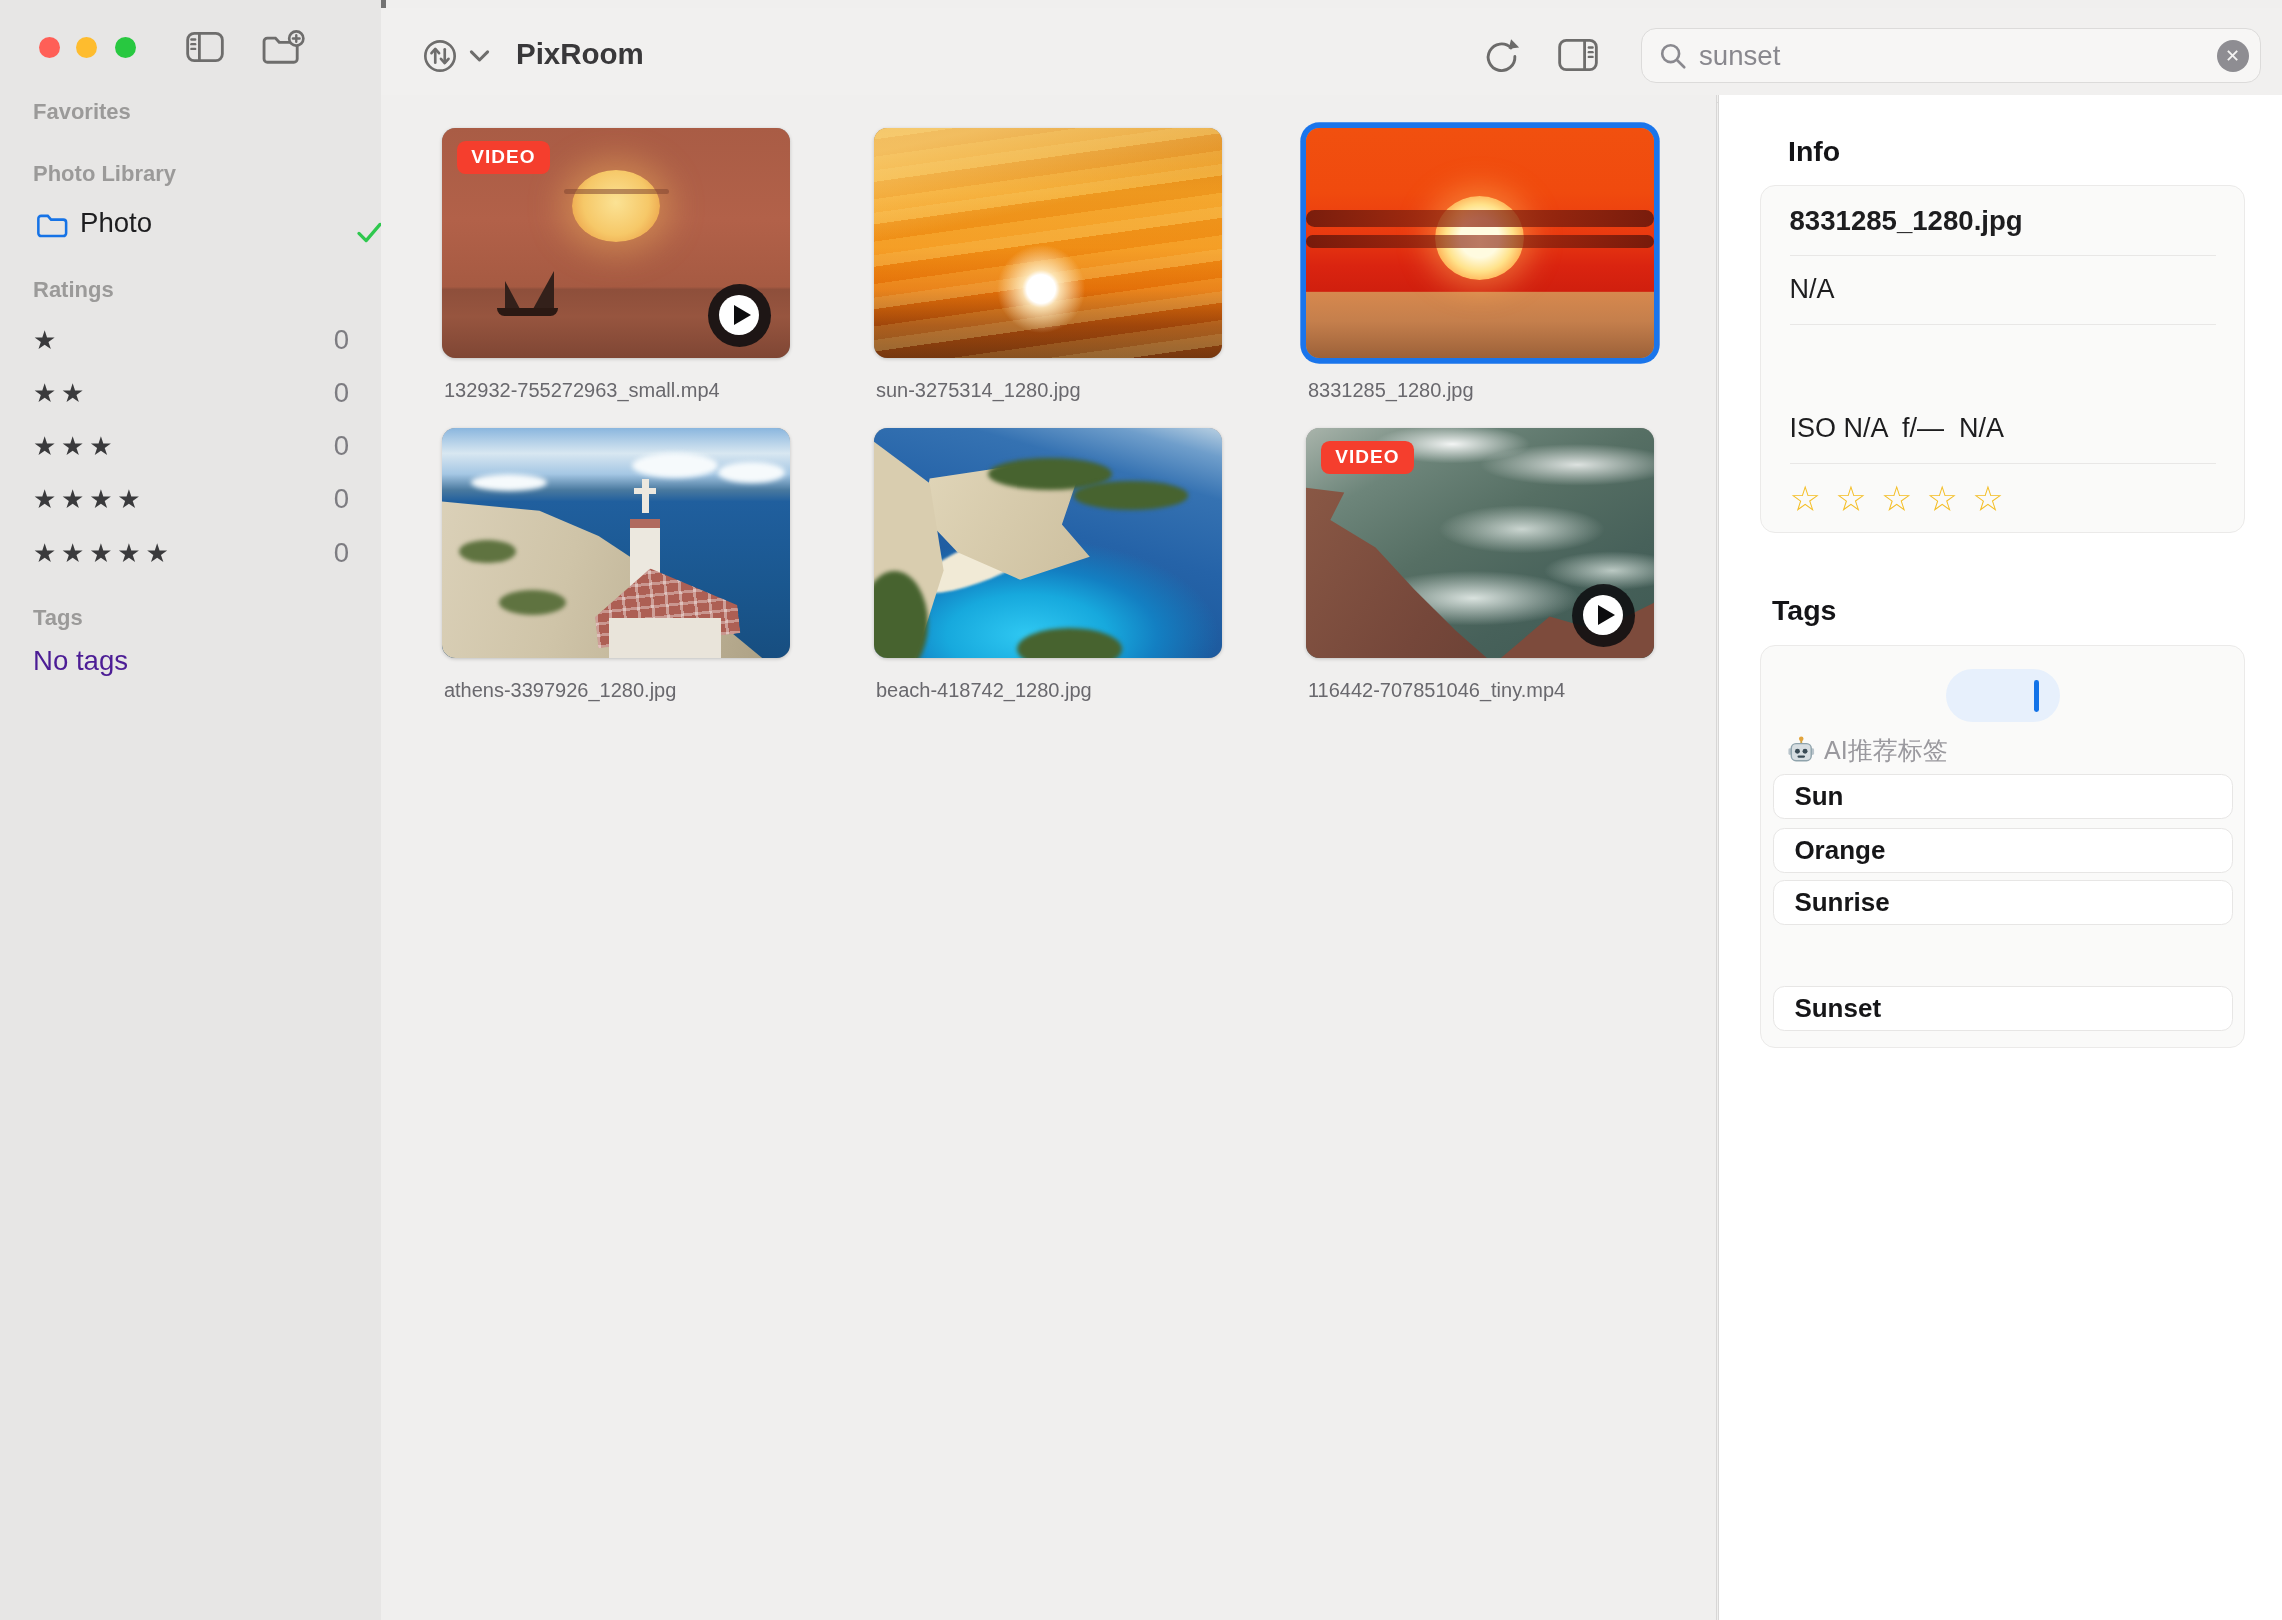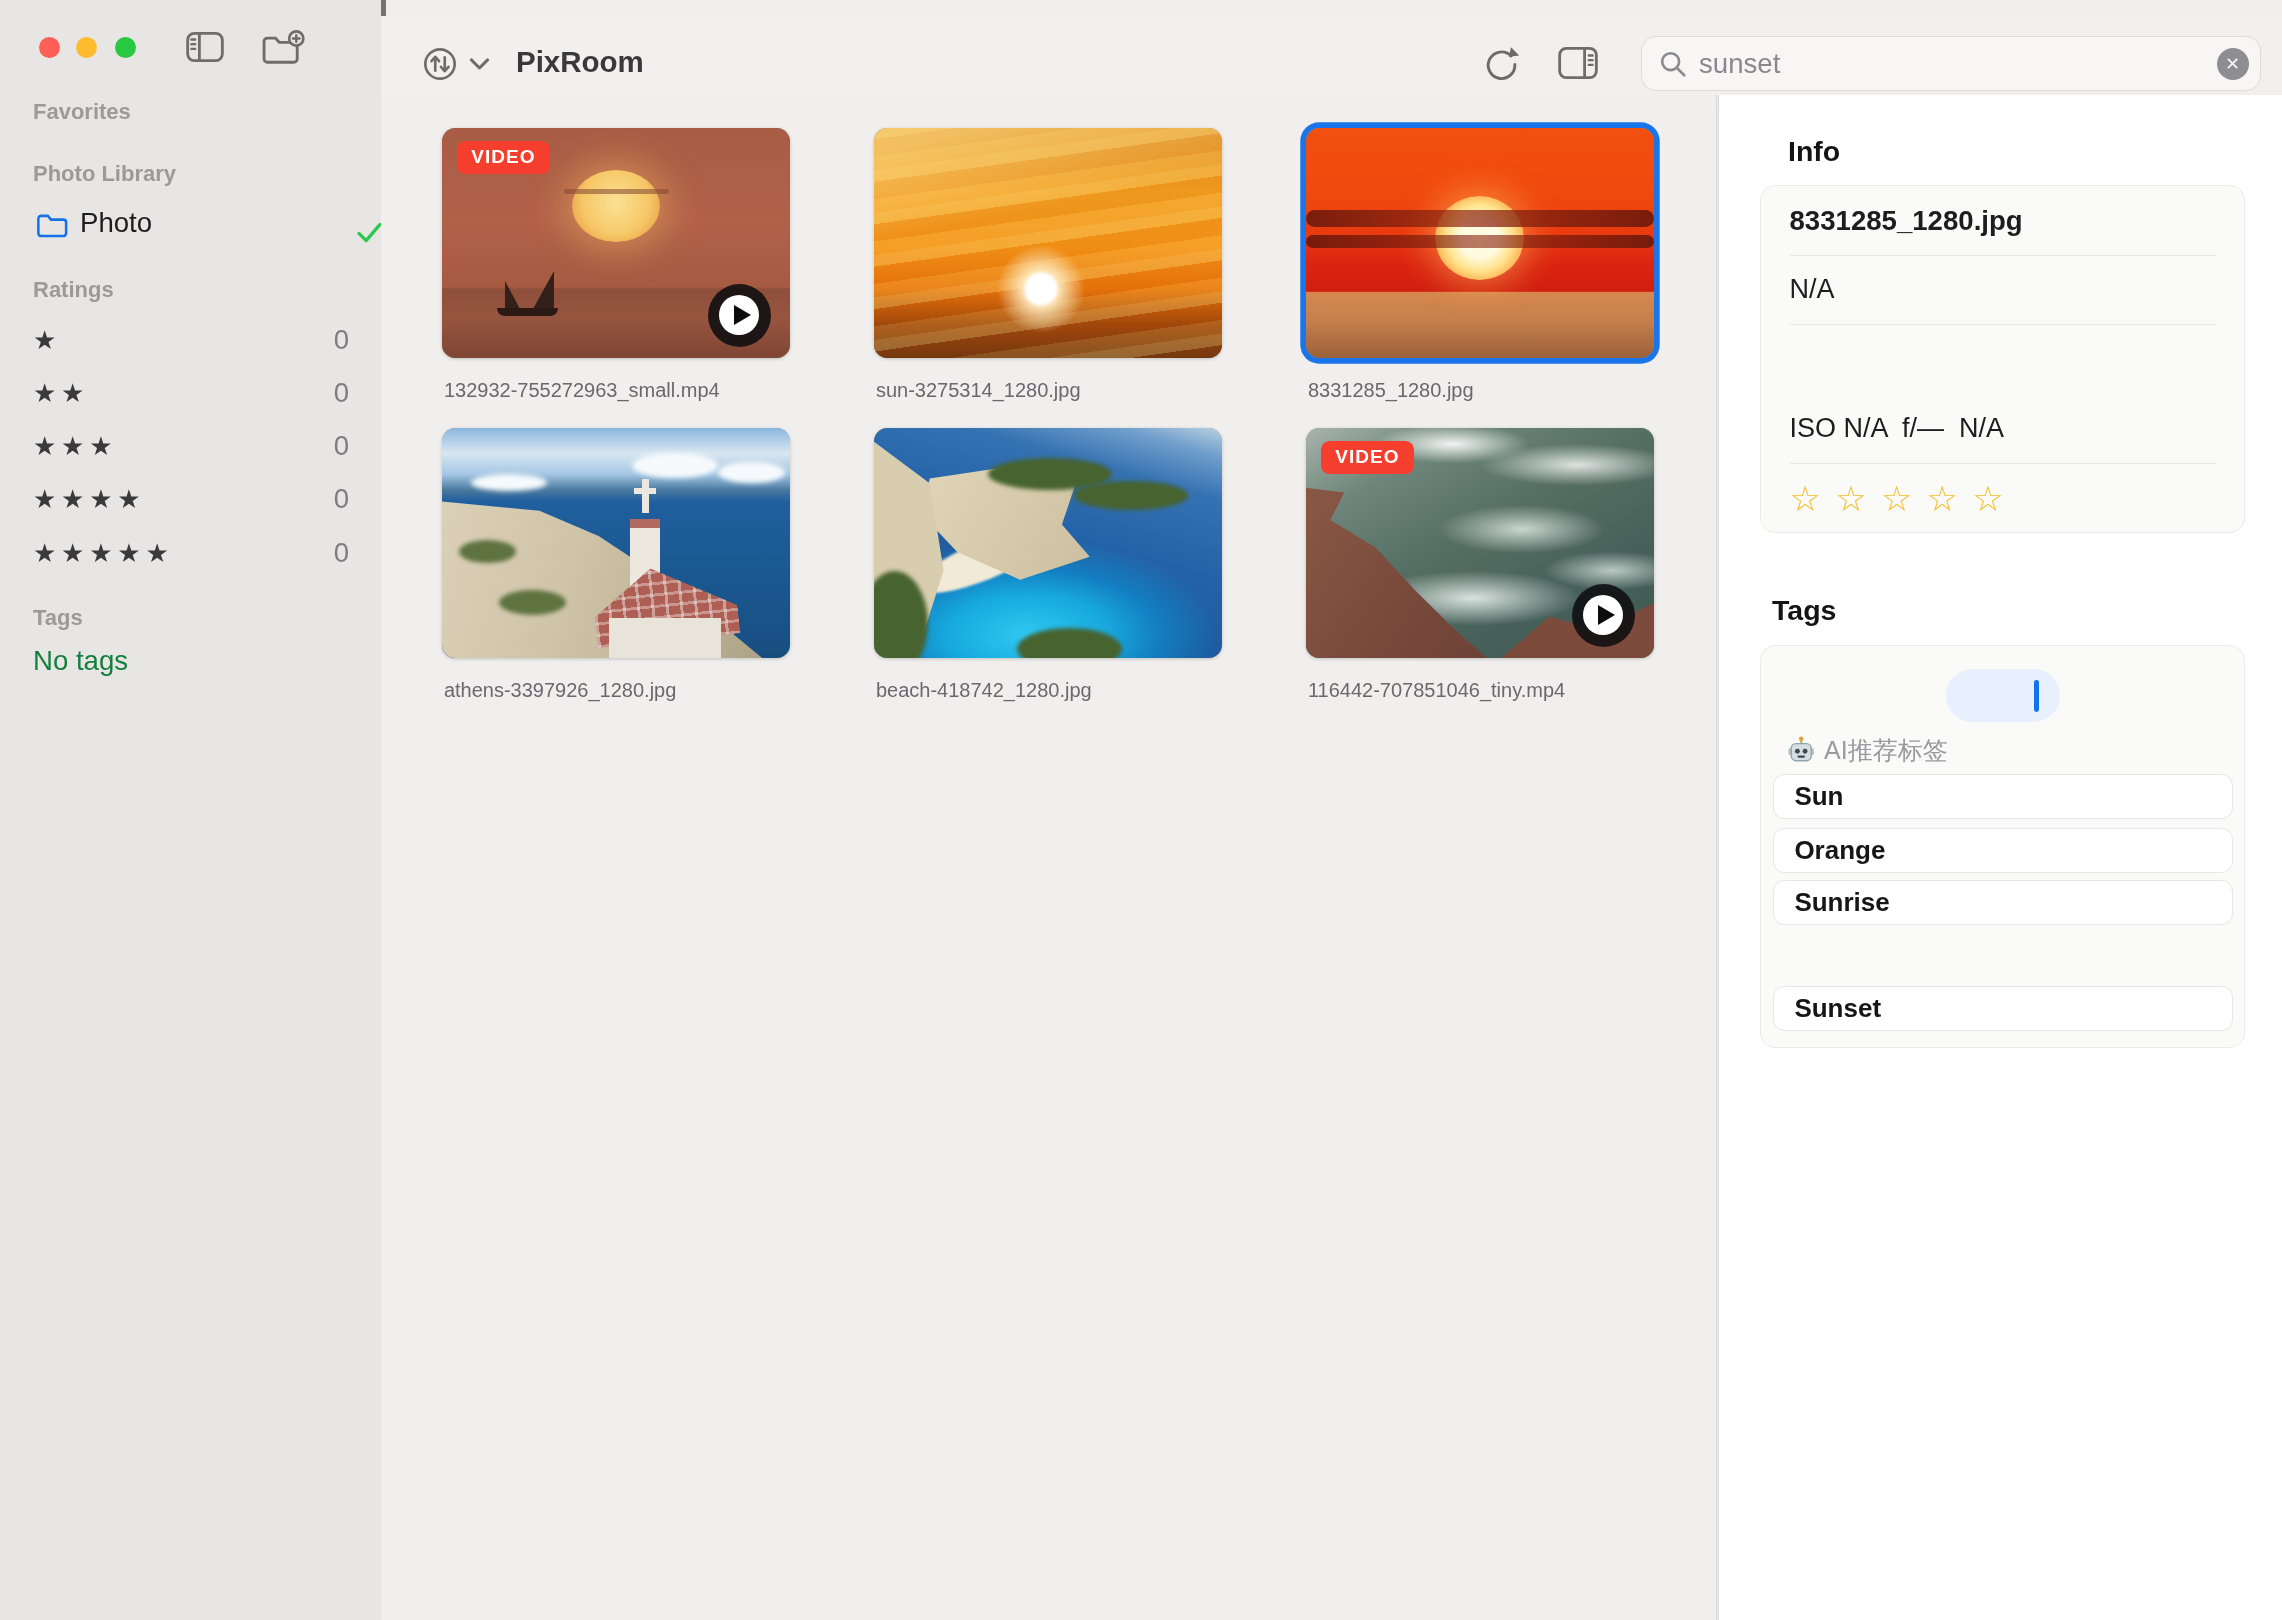--- a/index.html
+++ b/index.html
@@ -22,23 +22,23 @@
   #h-lib{top:161px;}
   #h-rat{top:277px;}
   #h-tags{top:605px;}
   #row-photo{position:absolute;left:0;top:202px;width:381px;height:44px;}
   #row-photo svg{position:absolute;left:36px;top:8.6px;}
   #row-photo .lbl{position:absolute;left:80px;top:4.8px;font-size:27.6px;color:#1d1d1f;}
   #row-photo .chk{position:absolute;left:320px;top:10.5px;}
   .srow{position:absolute;left:0;width:381px;height:40px;line-height:40px;}
   .sstars{position:absolute;left:33px;font-size:26px;color:#3a3a3c;letter-spacing:4.8px;}
   .scount{position:absolute;right:32px;font-size:27.6px;color:#7d7c81;}
-  #no-tags{position:absolute;left:33px;top:645px;font-size:27.6px;color:#15803d;}
-  
-  #toolbar{position:absolute;left:381px;top:16px;width:1901px;height:95px;background:#f1f0ef;border-bottom:1px solid #dddcdb;box-sizing:border-box;}
+  #no-tags{position:absolute;left:33px;top:645px;font-size:27.6px;color:#4c1d95;}
+  
+  #toolbar{position:absolute;left:381px;top:8px;width:1901px;height:95px;background:#f1f0ef;border-bottom:1px solid #dddcdb;box-sizing:border-box;}
   #sort-btn{position:absolute;left:41px;top:29.5px;width:36px;height:36px;}
   #sort-chevron{position:absolute;left:88px;top:41px;}
   #tb-title{position:absolute;left:135px;top:28.5px;font-size:29.5px;font-weight:700;color:#39383a;}
   #refresh-btn{position:absolute;left:1101px;top:27.6px;width:40px;height:40px;}
   #panel-btn{position:absolute;left:1177px;top:31px;width:40px;height:32px;}
   #searchbox{position:absolute;left:1260px;top:20px;width:620px;height:55px;box-sizing:border-box;
     background:#f7f6f5;border:1.9px solid #dcdbda;border-radius:15px;}
   #searchbox svg{position:absolute;left:16px;top:12.4px;}
   #search-input{position:absolute;left:55px;top:5.7px;width:476px;height:40px;border:none;background:transparent;outline:none;
     font-family:"Liberation Sans","DejaVu Sans",sans-serif;font-size:27.6px;color:#89888e;}

